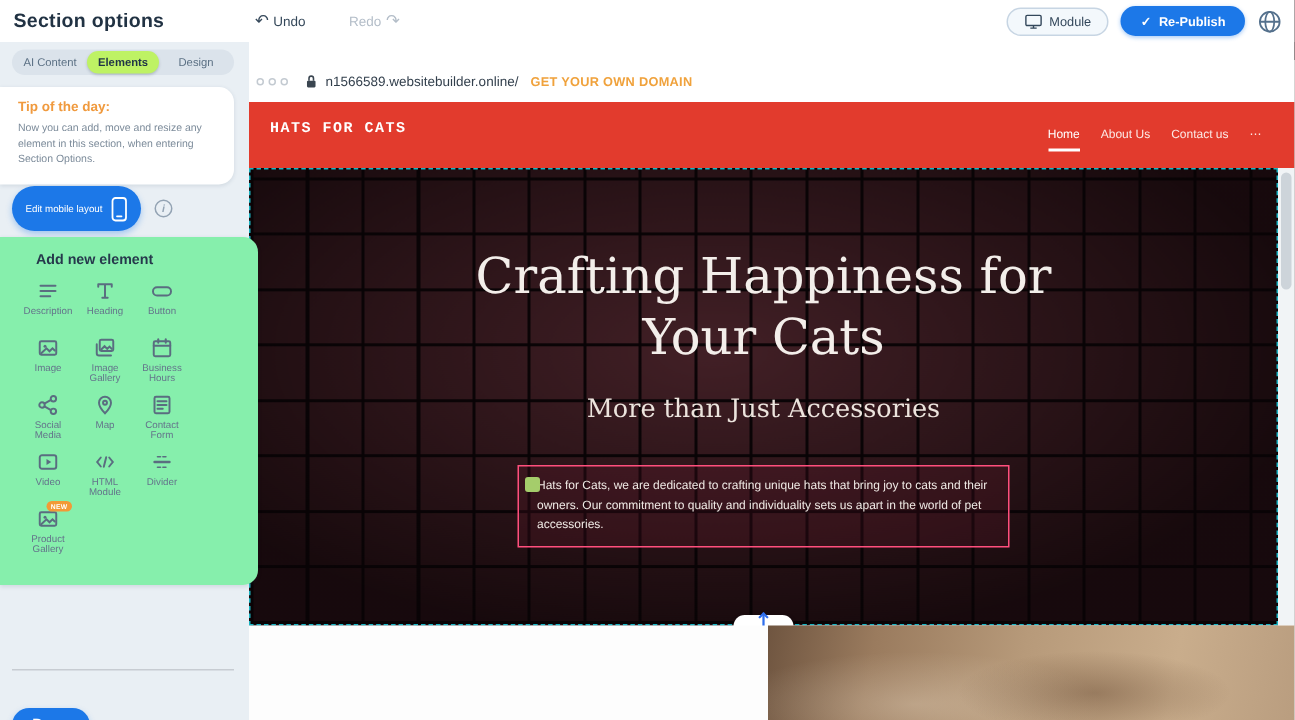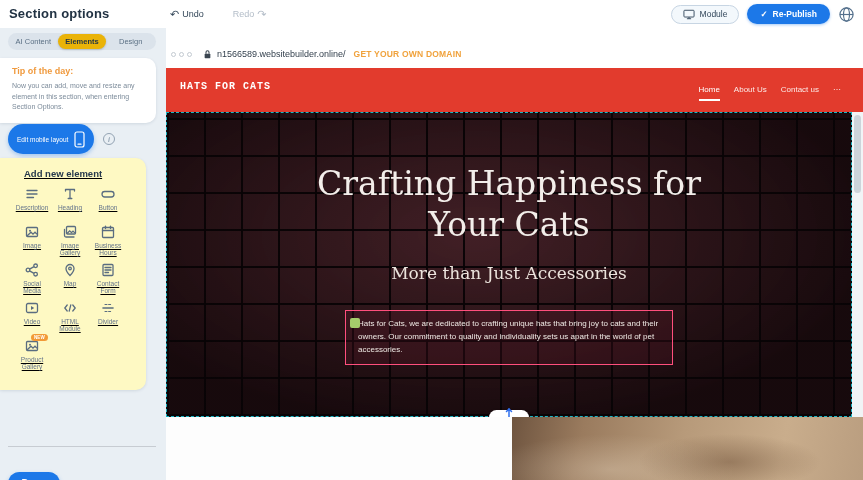--- a/index.html
+++ b/index.html
@@ -15,31 +15,31 @@
   .hist-btn.disabled { color:#b3bdc8;padding-left:24px; }
   .top-actions { position:absolute; right:8px; top:0; height:28px; display:flex; align-items:center; gap:8px; }
   .btn-preview { display:flex; align-items:center; gap:5px; padding:3px 11px; border:1px solid #c7d5e3; border-radius:12px; background:#f3f8fc; color:#33475b; font-size:8.5px; cursor:pointer; }
   .btn-republish { display:flex; align-items:center; gap:5px; padding:5px 13px; border-radius:13px; background:#1c78e8; color:#fff; font-size:8.5px; font-weight:600; cursor:pointer; box-shadow:0 1px 3px rgba(28,120,232,.4); }
   .globe { width:17px; height:17px; cursor:pointer; }
 
   
   .sidebar { position:absolute; left:0; top:28px; width:166px; height:452px; background:#e9eff4; z-index:20; }
   .tabs { position:absolute; left:8px; top:5px; width:148px; height:17px; display:flex; background:#dbe3eb; border-radius:9px; padding:1px; }
   .tab { flex:1; display:flex; align-items:center; justify-content:center; font-size:7.5px; color:#5b7084; cursor:pointer; border-radius:8px; }
-  .tab.active { background:#eab308; color:#1f3347; font-weight:700; box-shadow:0 1px 2px rgba(40,60,80,.25); }
+  .tab.active { background:#bef264; color:#1f3347; font-weight:700; box-shadow:0 1px 2px rgba(40,60,80,.25); }
 
   .tip-card { position:absolute; left:0; top:30px; width:156px; padding:8px 12px 10px; background:#fff; border-radius:0 10px 10px 0; box-shadow:0 1px 3px rgba(30,60,90,.12); }
   .tip-heading { font-size:9px; font-weight:bold; color:#f09a3e; }
   .tip-body { margin-top:5px; font-size:7px; line-height:1.5; color:#7c8b9a; }
 
   .edit-row { position:absolute; left:8px; top:96px; display:flex; align-items:center; gap:9px; }
   .btn-edit-mobile { width:86px; height:30px; display:flex; align-items:center; justify-content:space-between; padding:0 9px; background:#1c78e8; border-radius:15px; color:#fff; font-size:6.5px; cursor:pointer; box-shadow:0 2px 4px rgba(28,120,232,.35); }
   .info-circle { width:12px; height:12px; border:1px solid #93a3b3; border-radius:50%; color:#93a3b3; font-size:7px; font-style:italic; font-weight:bold; display:flex; align-items:center; justify-content:center; cursor:pointer; }
 
-  .elements-card { position:absolute; left:0; top:130px; width:146px; height:232px; background:#fef9c3; border-radius:0 10px 10px 0; box-shadow:0 1px 3px rgba(30,60,90,.12);text-decoration:underline; }
+  .elements-card { position:absolute; left:0; top:130px; width:172px; height:232px; background:#86efac; border-radius:0 10px 10px 0; box-shadow:0 1px 3px rgba(30,60,90,.12); }
   .card-title { margin:10px 0 4px 24px; font-size:9.5px; font-weight:700; color:#26394c; }
   .el-grid { margin-left:13px; display:grid; grid-template-columns:repeat(3,38px); grid-auto-rows:38px; }
   .el { display:flex; flex-direction:column; align-items:center; cursor:pointer; position:relative; padding-top:3px; }
   .el .icn { width:16px; height:16px; }
   .el .lbl { margin-top:2px; font-size:6.5px; line-height:1.15; color:#64748b; text-align:center; width:37px; }
   .badge-new { position:absolute; top:-1px; right:3px; background:#f29a36; color:#fff; font-size:4.5px; font-weight:bold; padding:1px 3px; border-radius:5px; letter-spacing:.2px; }
 
   .side-divider { position:absolute; left:8px; top:418px; width:148px; height:1px; background:#c7ccd2; }
   .btn-done { position:absolute; left:8px; top:424px; width:52px; height:23px; background:#1c78e8; border-radius:12px; color:#fff; font-size:10px; font-weight:600; display:flex; align-items:center; justify-content:center; cursor:pointer; box-shadow:0 2px 4px rgba(28,120,232,.35);margin-top:20px; }
 

